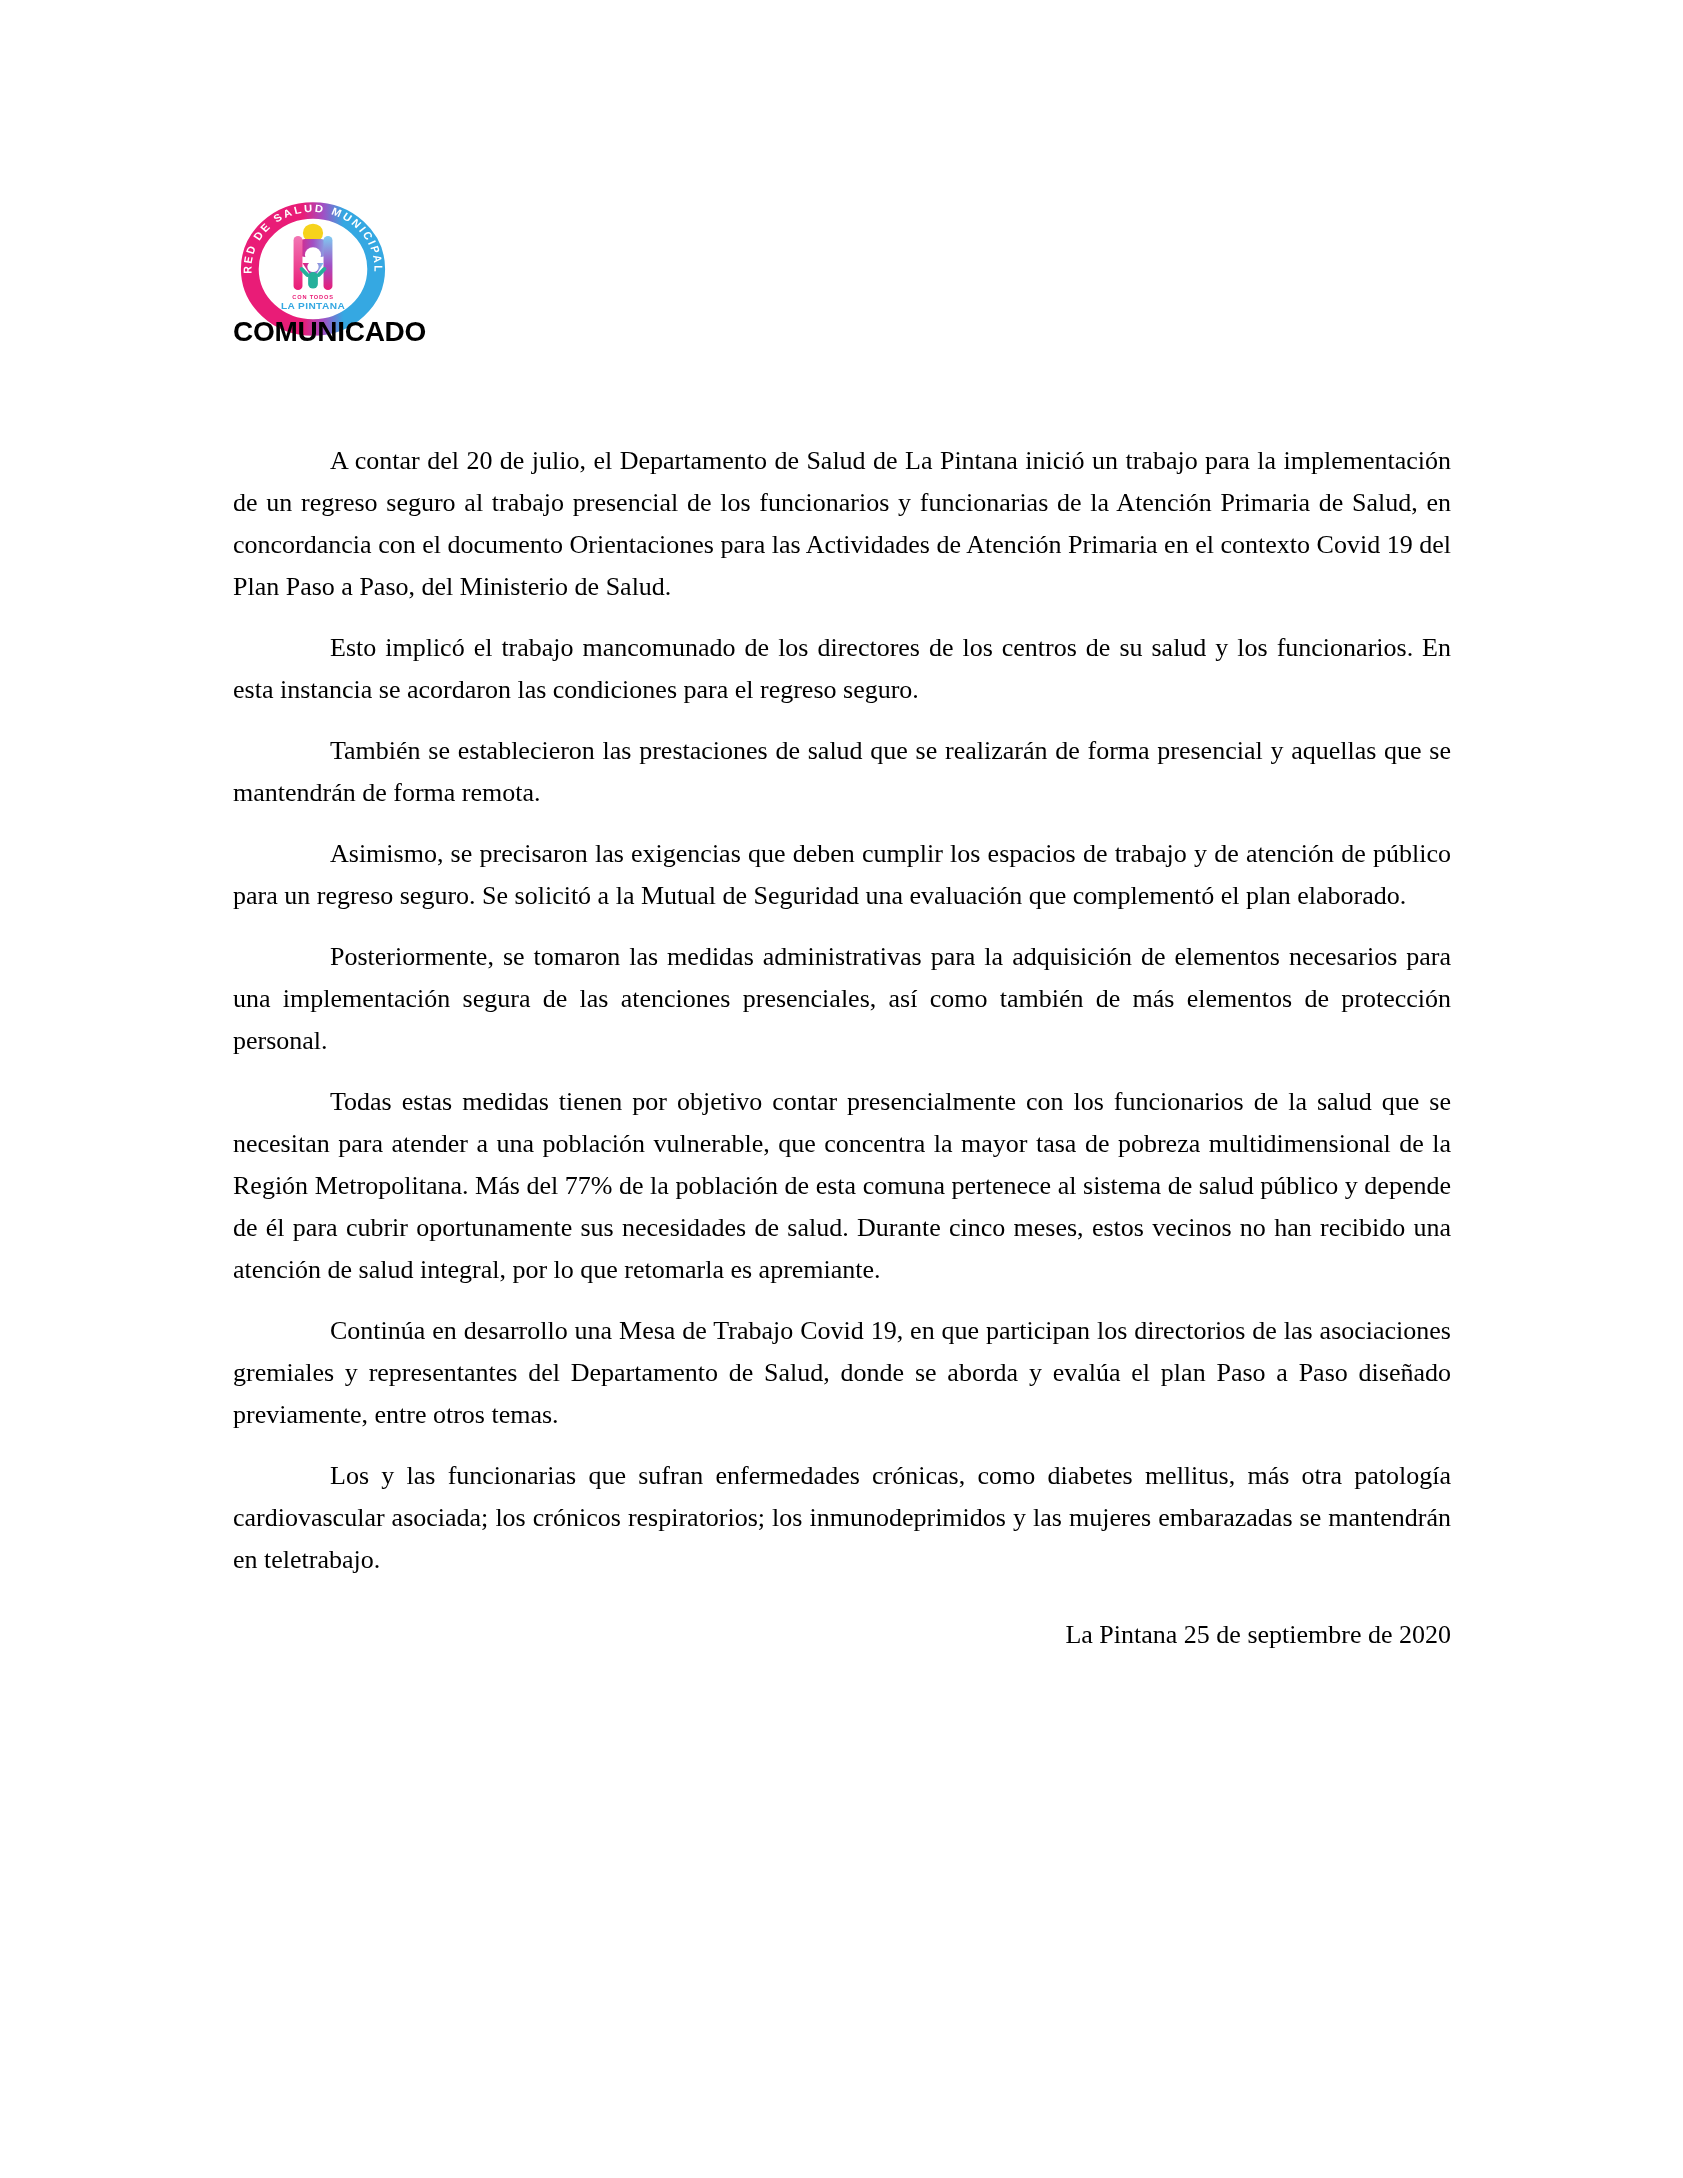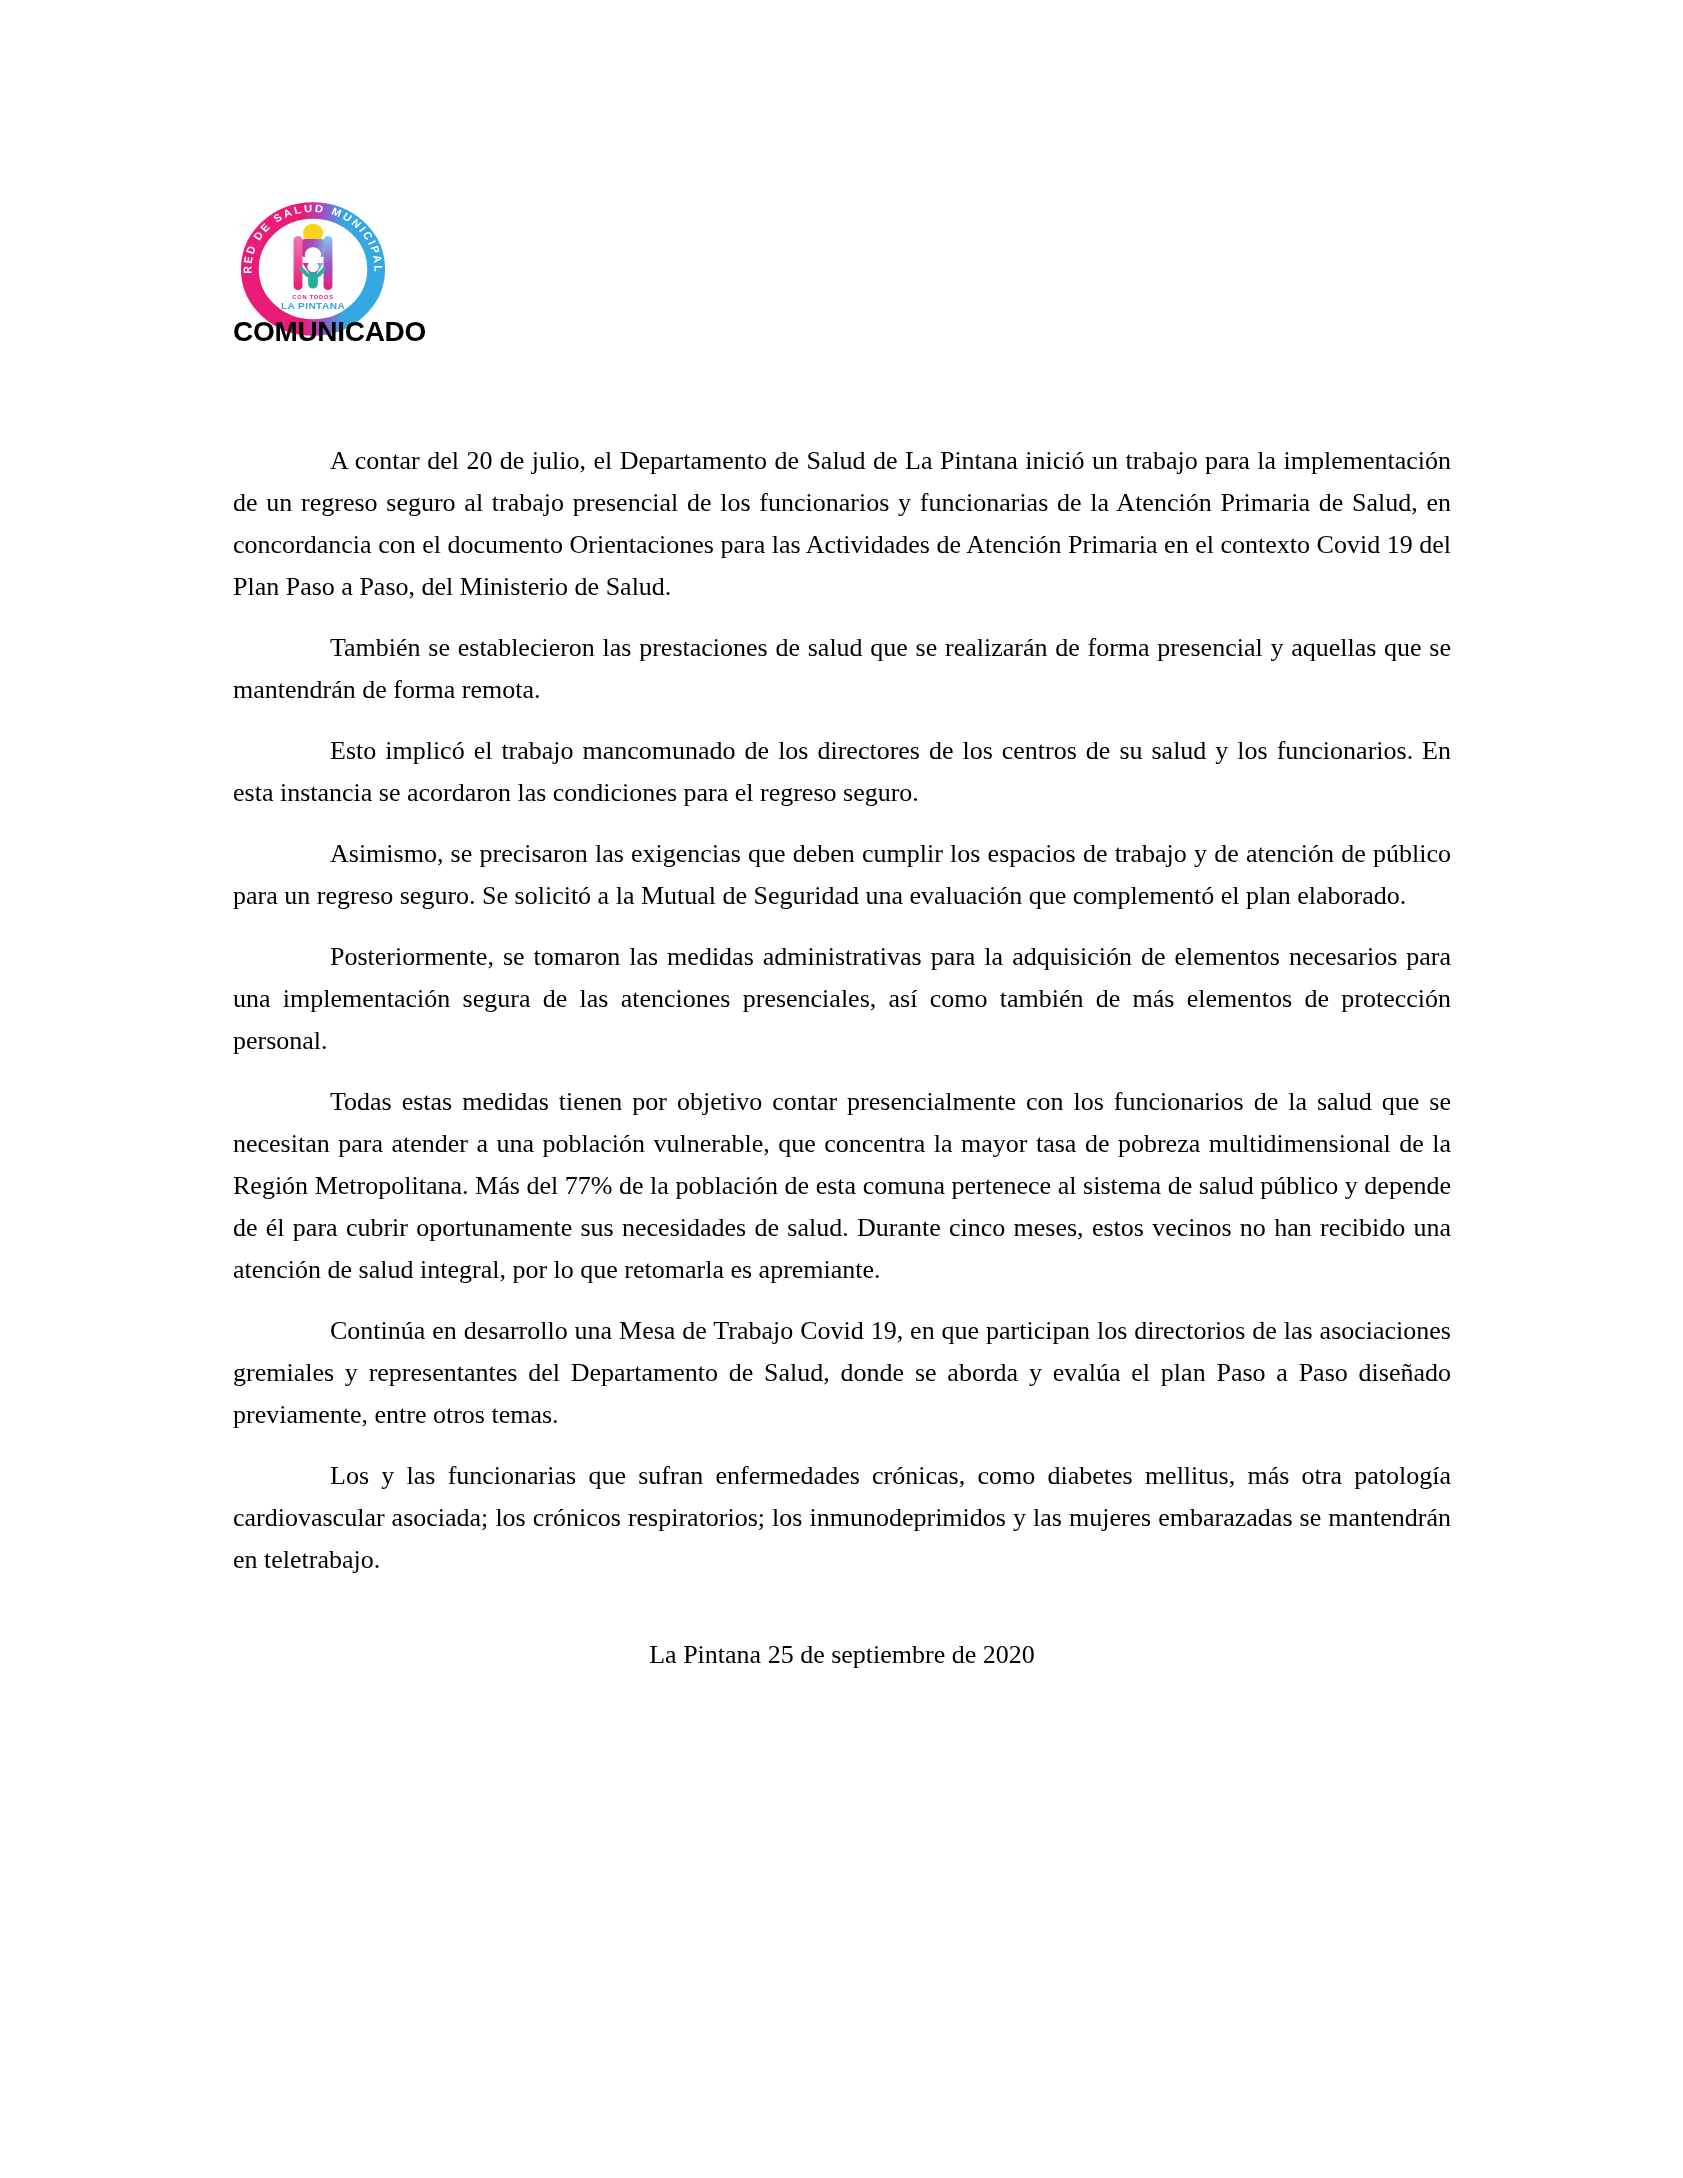--- a/index.html
+++ b/index.html
@@ -42,22 +42,22 @@
     font-size: 26px;
     line-height: 42px;
     text-align: justify;
   }
   .doc-body p {
     margin: 0 0 19px 0;
     text-indent: 97px;
     font-family: Liberation Serif, serif;
   }
   .doc-body p.date-line {
-    margin-top: 53px;
-    text-align: center;
+    margin-top: 33px;
+    text-align: right;
     text-indent: 0;
   }
   svg text { font-family: "Liberation Sans", sans-serif; }
 </style>
 </head>
 <body>
 
 <div class="page">
 
   <svg class="logo" viewBox="0 0 200 200" preserveAspectRatio="none" xmlns="http://www.w3.org/2000/svg">
@@ -107,22 +107,22 @@
     </g>
 
     <text x="100" y="140" text-anchor="middle" font-size="7" font-weight="bold" letter-spacing="1" fill="#e91c77">CON TODOS</text>
     <text x="100" y="153" text-anchor="middle" font-size="12.5" font-weight="bold" letter-spacing="0.5" fill="#35a8e2">LA PINTANA</text>
   </svg>
 
   <div class="doc-title">COMUNICADO</div>
 
   <div class="doc-body">
     <p>A contar del 20 de julio, el Departamento de Salud de La Pintana inició un trabajo para la implementación de un regreso seguro al trabajo presencial de los funcionarios y funcionarias de la Atención Primaria de Salud, en concordancia con el documento Orientaciones para las Actividades de Atención Primaria en el contexto Covid 19 del Plan Paso a Paso, del Ministerio de Salud.</p>
+    <p>Esto implicó el trabajo mancomunado de los directores de los centros de su salud y los funcionarios. En esta instancia se acordaron las condiciones para el regreso seguro.</p>
     <p>También se establecieron las prestaciones de salud que se realizarán de forma presencial y aquellas que se mantendrán de forma remota.</p>
-    <p>Esto implicó el trabajo mancomunado de los directores de los centros de su salud y los funcionarios. En esta instancia se acordaron las condiciones para el regreso seguro.</p>
     <p>Asimismo, se precisaron las exigencias que deben cumplir los espacios de trabajo y de atención de público para un regreso seguro. Se solicitó a la Mutual de Seguridad una evaluación que complementó el plan elaborado.</p>
     <p>Posteriormente, se tomaron las medidas administrativas para la adquisición de elementos necesarios para una implementación segura de las atenciones presenciales, así como también de más elementos de protección personal.</p>
     <p>Todas estas medidas tienen por objetivo contar presencialmente con los funcionarios de la salud que se necesitan para atender a una población vulnerable, que concentra la mayor tasa de pobreza multidimensional de la Región Metropolitana. Más del 77% de la población de esta comuna pertenece al sistema de salud público y depende de él para cubrir oportunamente sus necesidades de salud. Durante cinco meses, estos vecinos no han recibido una atención de salud integral, por lo que retomarla es apremiante.</p>
     <p>Continúa en desarrollo una Mesa de Trabajo Covid 19, en que participan los directorios de las asociaciones gremiales y representantes del Departamento de Salud, donde se aborda y evalúa el plan Paso a Paso diseñado previamente, entre otros temas.</p>
     <p>Los y las funcionarias que sufran enfermedades crónicas, como diabetes mellitus, más otra patología cardiovascular asociada; los crónicos respiratorios; los inmunodeprimidos y las mujeres embarazadas se mantendrán en teletrabajo.</p>
     <p class="date-line">La Pintana 25 de septiembre de 2020</p>
   </div>
 
 </div>
 

